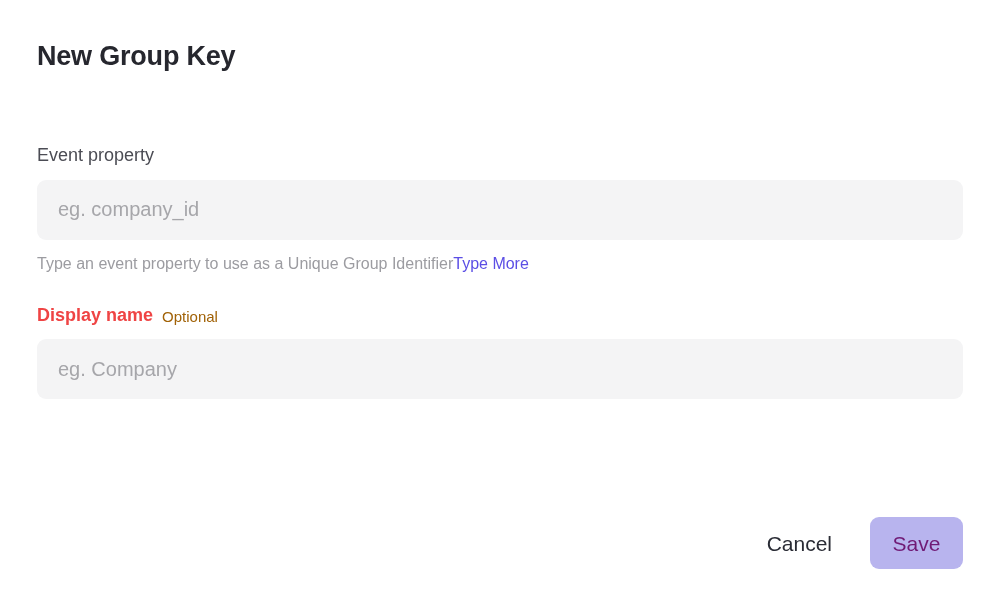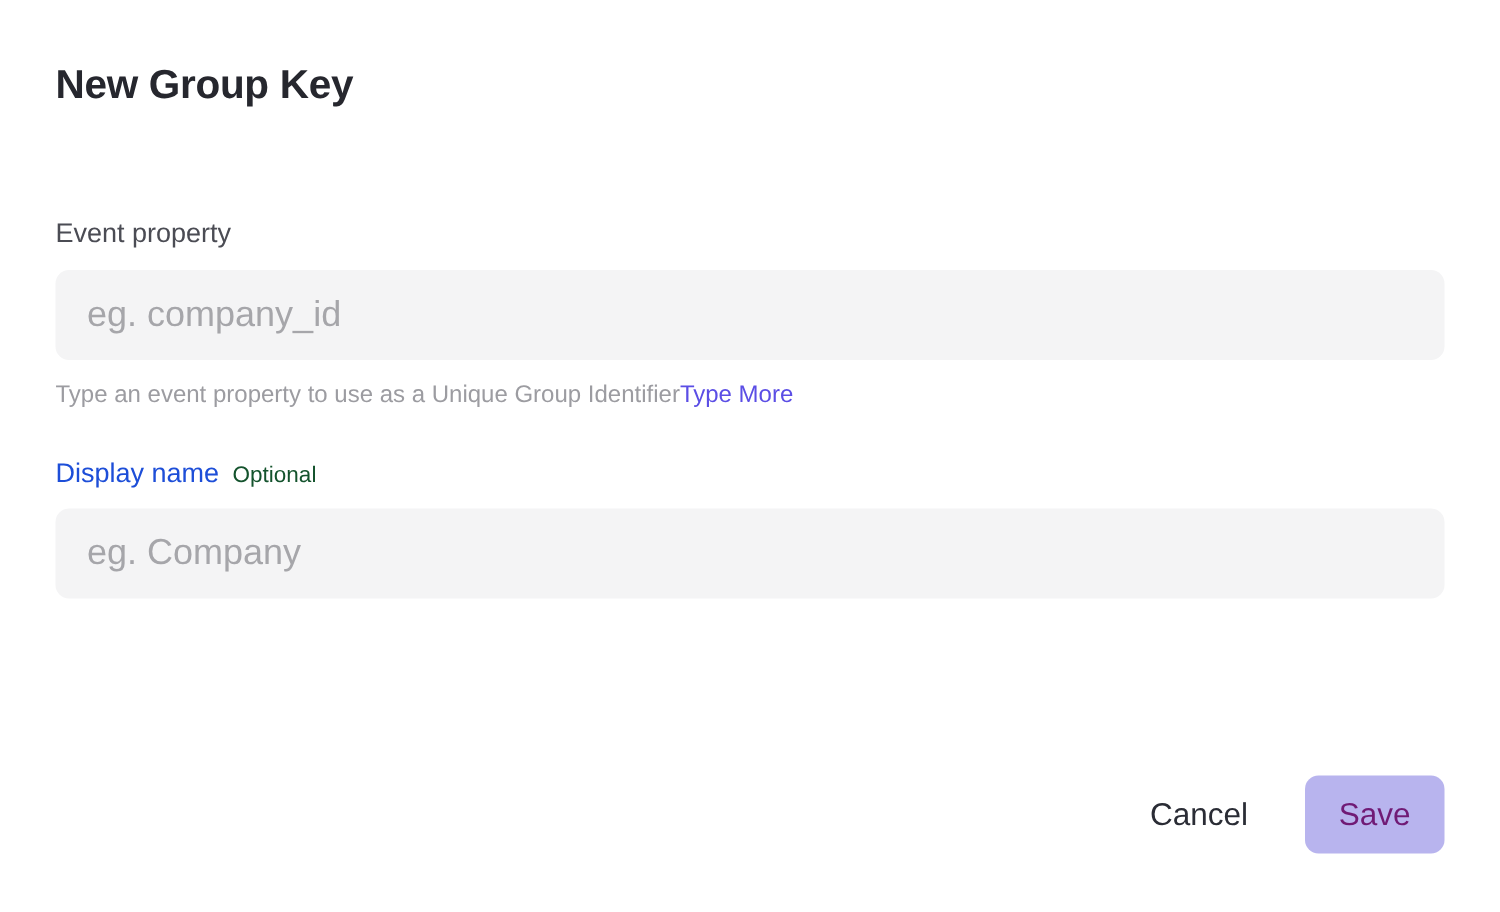--- a/index.html
+++ b/index.html
@@ -47,40 +47,40 @@
     align-items: flex-end;
     gap: 9px;
     margin-bottom: 13px;
   }
   .field-label {
     font-size: 18px;
     color: #4b4c54;
     line-height: 1.2;
   }
   .field-label.strong {
-    color: #1d4ed8;
-    font-weight: normal;
+    color: #ef4444;
+    font-weight: bold;
   }
   .field-optional {
     font-size: 15px;
-    color: #14532d;
+    color: #a16207;
     line-height: 1.2;
   }
   .text-input {
     display: block;
     width: 926px;
     height: 60px;
     box-sizing: border-box;
     background: #f4f4f5;
     border: none;
     border-radius: 9px;
     outline: none;
     padding: 0 21px;
     font-family: "Liberation Sans", sans-serif;
-    font-size: 24px;
+    font-size: 20px;
     color: #3b3c44;
   }
   .text-input::placeholder {
     color: #a6a6aa;
     opacity: 1;
   }
   .field-footer {
     display: flex;
     align-items: baseline;
     margin-top: 14px;

